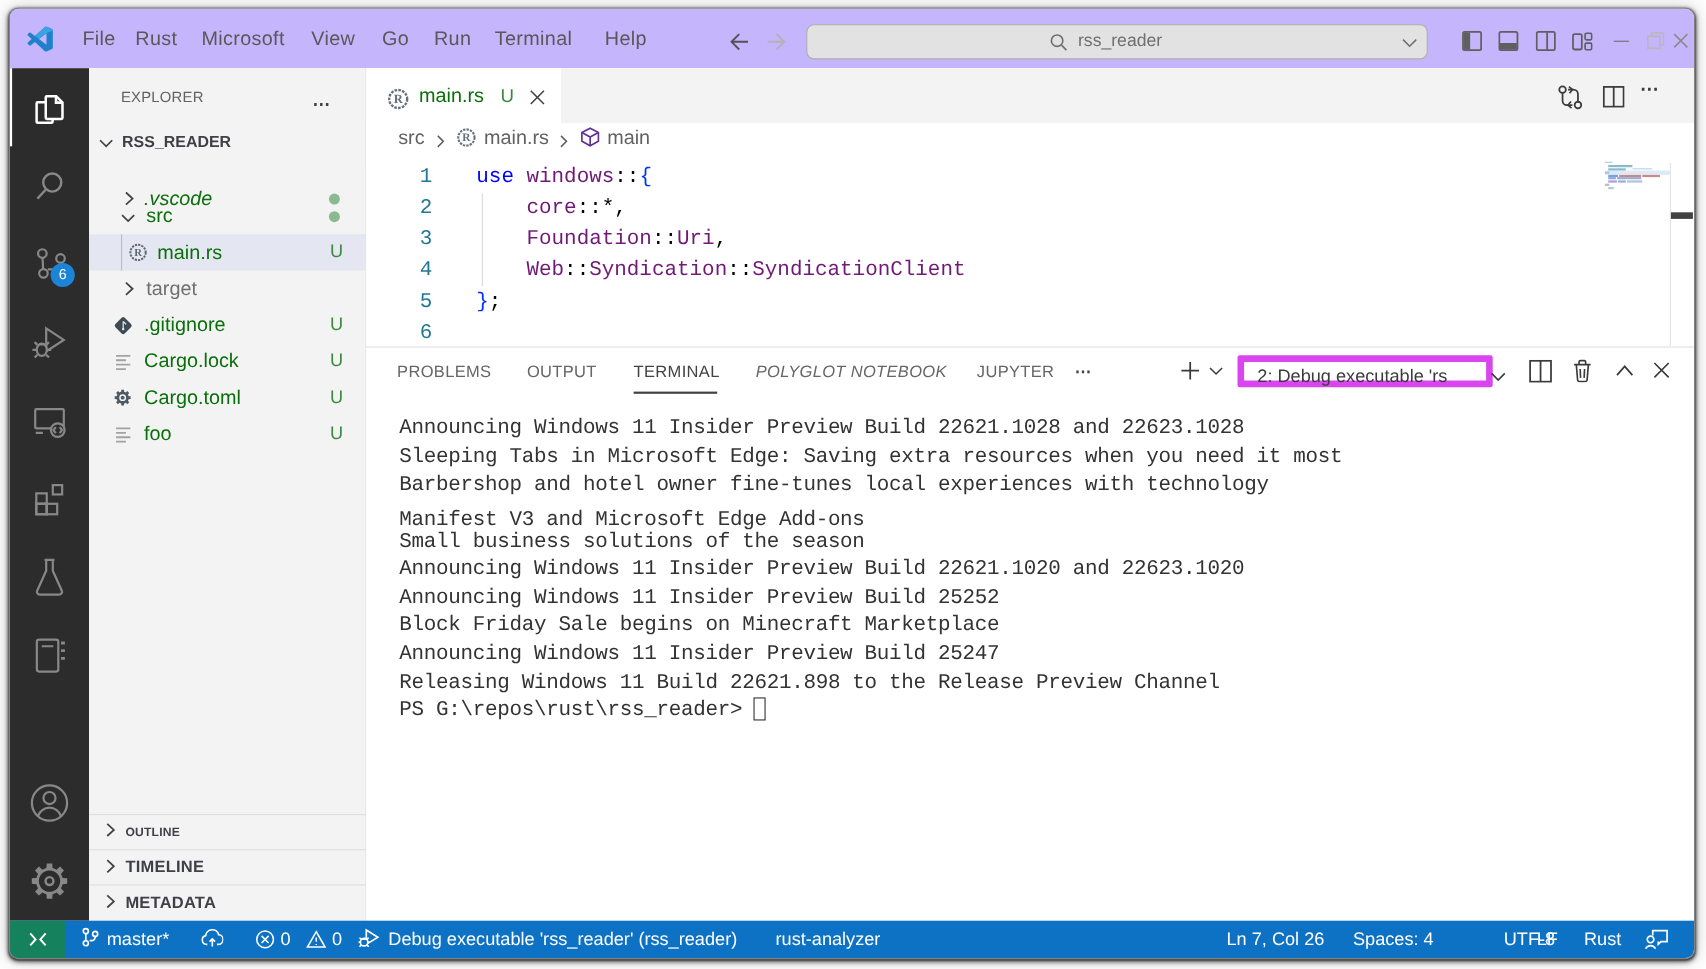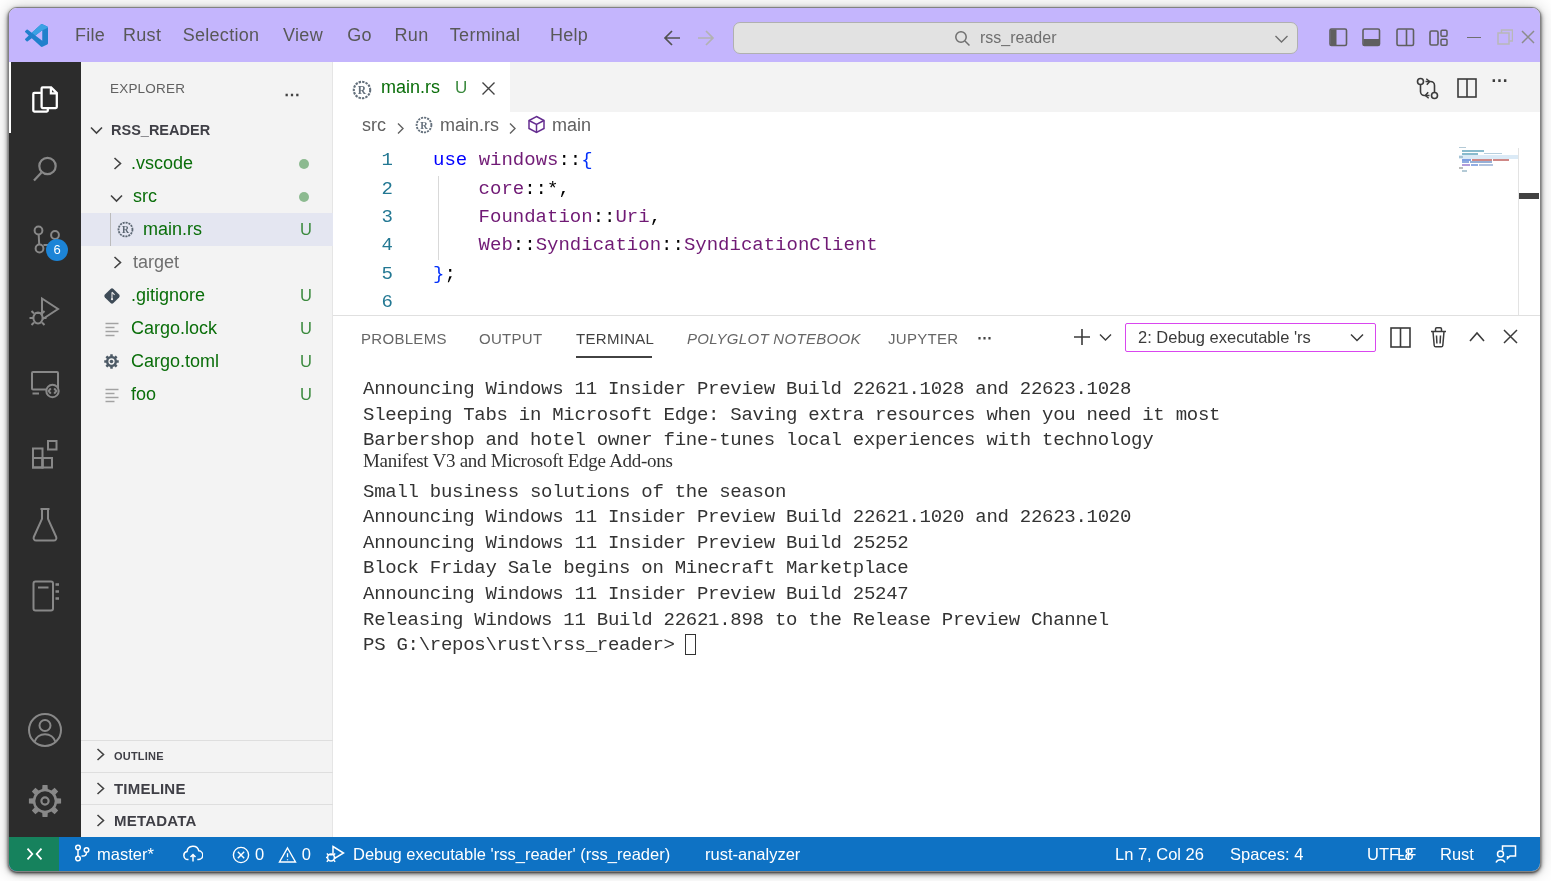--- a/index.html
+++ b/index.html
@@ -38,21 +38,21 @@
 </head>
 <body>
 <div id="win">
   <div id="titlebar">
     <svg class="abs" style="left:14px;top:16px" width="27" height="23" viewBox="0 0 100 100">
       <path fill="#2080cc" fill-rule="evenodd" d="M70.9 99.3a6.2 6.2 0 0 0 4.96-.17l20.6-9.91A6.25 6.25 0 0 0 100 83.6V16.4a6.25 6.25 0 0 0-3.54-5.63L75.86.86a6.2 6.2 0 0 0-7.1 1.21l-39.4 35.97-17.2-13.05a4.17 4.17 0 0 0-5.33.24L1.35 30.23a4.17 4.17 0 0 0 0 6.16L16.3 50 1.35 63.6a4.17 4.17 0 0 0 0 6.17l5.48 4.99a4.17 4.17 0 0 0 5.32.24l17.2-13.05 39.41 35.97a6.2 6.2 0 0 0 2.14 1.38ZM75.02 27.3 45.11 50l29.9 22.7Z"></path>
       <path fill="#3ba1e4" d="M68.76 2.07a6.2 6.2 0 0 1 7.1-1.2L96.46 10.7A6.25 6.25 0 0 1 100 16.4v.23L75.02 27.3 45.11 50 29.36 38.04Z"></path>
     </svg>
     <div class="menu" style="left:63px;width:36px">File</div>
     <div class="menu" style="left:114px;width:37px">Rust</div>
-    <div class="menu" style="left:169px;width:86px">Selection</div>
+    <div class="menu" style="left:169px;width:86px">Microsoft</div>
     <div class="menu" style="left:272px;width:44px">View</div>
     <div class="menu" style="left:334px;width:33px">Go</div>
     <div class="menu" style="left:382px;width:41px">Run</div>
     <div class="menu" style="left:440px;width:72px">Terminal</div>
     <div class="menu" style="left:537px;width:46px">Help</div>
     <svg class="abs" style="left:653px;top:21px" width="20" height="18" viewBox="0 0 20 18">
         <path d="M10 2 3 9l7 7M3 9h15" stroke="#525252" stroke-width="1.7" fill="none"></path>
       </svg>
     <svg class="abs" style="left:687px;top:21px" width="20" height="18" viewBox="0 0 20 18">
         <path d="M10 2l7 7-7 7M17 9H2" stroke="#b2b2b2" stroke-width="1.7" fill="none"></path>
@@ -169,21 +169,21 @@
   </div>
   <div id="sidebar">
     <div class="abs" style="left:29px;top:14px;height:26px;line-height:26px;font-size:13.5px;letter-spacing:.2px;color:#616161;">EXPLORER</div>
     <div class="abs" style="left:203px;top:23px;color:#424242;font-size:16px;letter-spacing:2.5px;font-weight:bold;">⋯</div>
     <div class="trow" style="top:52px;color:#3f3f46;font-weight:bold;font-size:14.5px;">
       <svg class="abs" style="left:9px;top:11px" width="13" height="11" viewBox="0 0 13 11">
           <path d="M1 2.5l5.5 5.5L12 2.5" stroke="#424242" stroke-width="1.6" fill="none"></path>
         </svg>
       <span class="abs" style="left:30px">RSS_READER</span>
     </div>
-    <div class="trow" style="top:85px;">
+    <div class="trow" style="top:102px;font-style:italic;">
       <svg class="abs" style="left:31px;top:10px" width="10" height="13" viewBox="0 0 10 13">
           <path d="M2.5 1l6 5.5-6 5.5" stroke="#424242" stroke-width="1.6" fill="none"></path>
         </svg>
       <span class="abs" style="left:50px">.vscode</span>
       <div class="dot"></div>
     </div>
     <div class="trow" style="top:118px;">
       <svg class="abs" style="left:29px;top:13px" width="13" height="11" viewBox="0 0 13 11">
           <path d="M1 2.5l5.5 5.5L12 2.5" stroke="#424242" stroke-width="1.6" fill="none"></path>
         </svg>
@@ -337,21 +337,21 @@
     <div class="abs" style="left:243px;top:40px;width:76px;height:2px;background:#424242;"></div>
     <div class="ptab" style="left:354px;font-style:italic;">POLYGLOT NOTEBOOK</div>
     <div class="ptab" style="left:555px;">JUPYTER</div>
     <div class="abs" style="left:644px;top:13px;color:#424242;font-size:15px;letter-spacing:1px;font-weight:bold;">⋯</div>
     <svg class="abs" style="left:740px;top:12px" width="18" height="18" viewBox="0 0 18 18">
         <path d="M9 1v16M1 9h16" stroke="#3b3b3b" stroke-width="1.6"></path>
       </svg>
     <svg class="abs" style="left:766px;top:17px" width="13" height="9" viewBox="0 0 13 9">
         <path d="M1 1.5l5.5 5.5L12 1.5" stroke="#3b3b3b" stroke-width="1.4" fill="none"></path>
       </svg>
-    <div class="abs" style="left:792px;top:7px;width:251px;height:29px;background:#fff;border:1px solid #d946ef;border-radius:2px;">
+    <div class="abs" style="left:792px;top:7px;width:232px;height:29px;background:#fff;border:6px solid #d946ef;border-radius:2px;">
       <div class="abs" style="left:12px;top:0;height:27px;line-height:27px;font-size:16.5px;color:#3b3b3b;white-space:nowrap;">2: Debug executable 'rs</div>
       <svg class="abs" style="left:224px;top:9px" width="14" height="10" viewBox="0 0 14 10">
           <path d="M1 1.5l6 6 6-6" stroke="#3b3b3b" stroke-width="1.5" fill="none"></path>
         </svg>
     </div>
     <svg class="abs" style="left:1057px;top:11px" width="21" height="21" viewBox="0 0 21 21" fill="none" stroke="#3b3b3b" stroke-width="1.6">
         <rect x="1" y="1" width="19" height="19"></rect>
         <path d="M10.5 1v19"></path>
       </svg>
     <svg class="abs" style="left:1096px;top:10px" width="19" height="22" viewBox="0 0 19 22" fill="none" stroke="#3b3b3b" stroke-width="1.5">
@@ -359,21 +359,21 @@
       </svg>
     <svg class="abs" style="left:1136px;top:15px" width="16" height="11" viewBox="0 0 16 11">
         <path d="M1 10l7-8 7 8" stroke="#3b3b3b" stroke-width="1.6" fill="none"></path>
       </svg>
     <svg class="abs" style="left:1170px;top:13px" width="15" height="15" viewBox="0 0 15 15">
         <path d="M1 1l13 13M14 1L1 14" stroke="#3b3b3b" stroke-width="1.5"></path>
       </svg>
     <div class="tl" style="top:61.2px;">Announcing Windows 11 Insider Preview Build 22621.1028 and 22623.1028</div>
     <div class="tl" style="top:86.8px;">Sleeping Tabs in Microsoft Edge: Saving extra resources when you need it most</div>
     <div class="tl" style="top:112.4px;">Barbershop and hotel owner fine-tunes local experiences with technology</div>
-    <div class="tl" style="top:132px;font-family:Liberation Serif, serif;">Manifest V3 and Microsoft Edge Add-ons</div>
+    <div class="tl" style="top:144px;">Manifest V3 and Microsoft Edge Add-ons</div>
     <div class="tl" style="top:163.6px;">Small business solutions of the season</div>
     <div class="tl" style="top:189.2px;">Announcing Windows 11 Insider Preview Build 22621.1020 and 22623.1020</div>
     <div class="tl" style="top:214.8px;">Announcing Windows 11 Insider Preview Build 25252</div>
     <div class="tl" style="top:240.4px;">Block Friday Sale begins on Minecraft Marketplace</div>
     <div class="tl" style="top:266px;">Announcing Windows 11 Insider Preview Build 25247</div>
     <div class="tl" style="top:291.6px;">Releasing Windows 11 Build 22621.898 to the Release Preview Channel</div>
     <div class="tl" style="top:317.2px;">PS G:\repos\rust\rss_reader&gt;</div>
     <div class="abs" style="left:352px;top:318px;width:11px;height:21px;border:1.5px solid #333;"></div>
   </div>
   <div id="statusbar">

